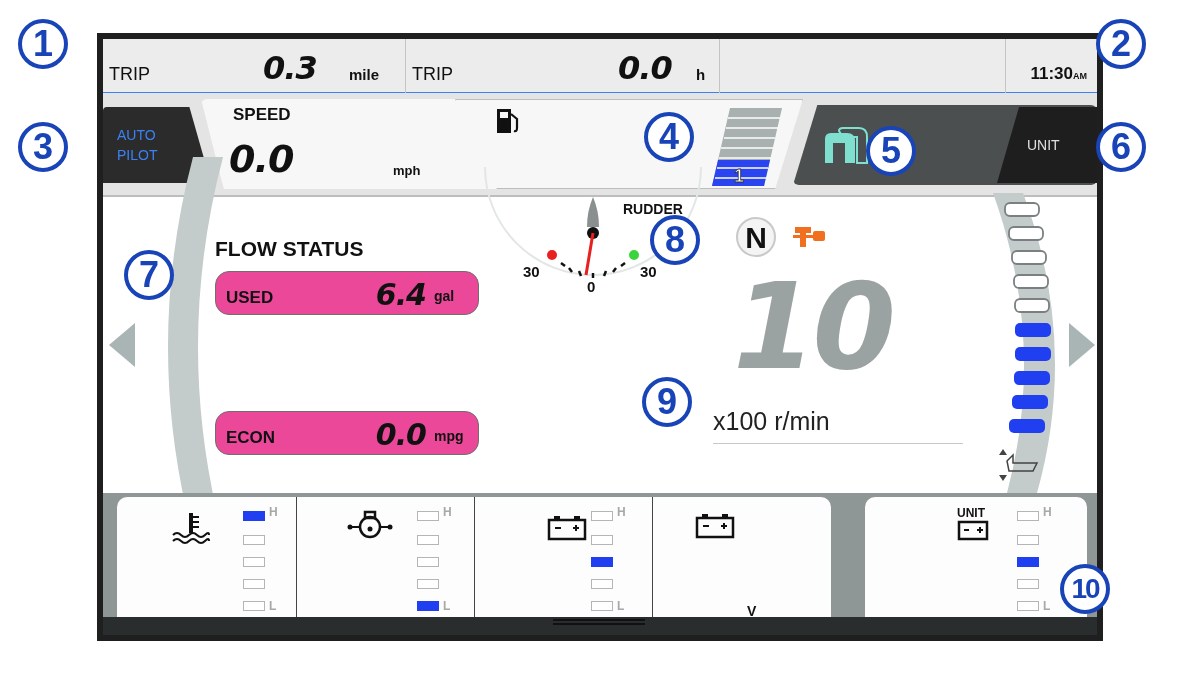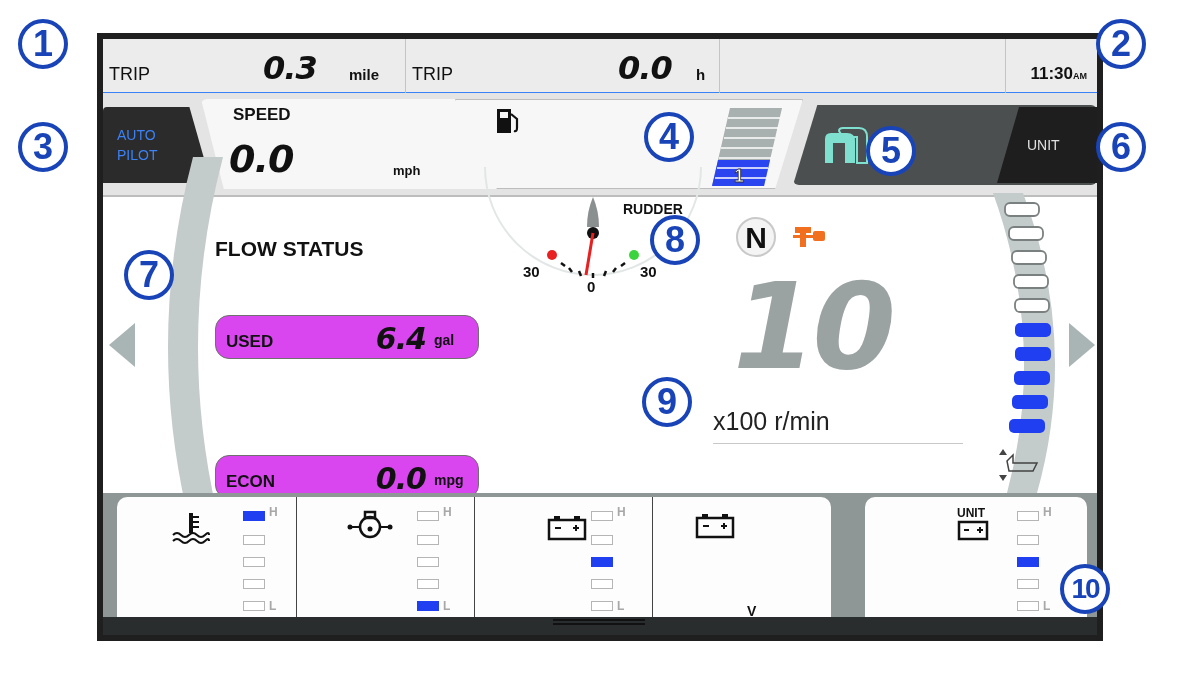--- a/index.html
+++ b/index.html
@@ -49,22 +49,22 @@
   .main { position: absolute; left: 0; top: 158px; width: 994px; height: 296px; background: #fff; }
   .left-arc { position: absolute; left: 20px; top: -40px; width: 140px; height: 380px; }
   .left-arrow { position: absolute; left: 6px; top: 126px; width: 0; height: 0;
                 border-top: 22px solid transparent; border-bottom: 22px solid transparent;
                 border-right: 26px solid #a9b4b4; }
   .right-arrow { position: absolute; right: 2px; top: 126px; width: 0; height: 0;
                  border-top: 22px solid transparent; border-bottom: 22px solid transparent;
                  border-left: 26px solid #a9b4b4; }
 
   .bs-title { position: absolute; left: 112px; top: 40px; font-size: 21px; font-weight: 700; }
-  .bs-pill { position: absolute; left: 112px; width: 264px; height: 44px; background: #d946ef;
-             border: 1.5px solid #6f6f6f; border-radius: 14px; margin-top: 44px; }
+  .bs-pill { position: absolute; left: 112px; width: 264px; height: 44px; background: #ec4899;
+             border: 1.5px solid #6f6f6f; border-radius: 14px; }
   .bs-lbl { position: absolute; left: 10px; bottom: 6px; font-size: 17px; font-weight: 700; }
   .bs-val { position: absolute; right: 52px; bottom: 2px; font-size: 30px; font-weight: 700; font-style: italic;
             font-family: "DejaVu Sans", sans-serif; letter-spacing: -1px; }
   .bs-unit { position: absolute; left: 218px; bottom: 10px; font-size: 14px; font-weight: 700; }
 
   .rudder { position: absolute; left: 380px; top: -30px; width: 220px; height: 160px; }
   .rudder-label { position: absolute; left: 520px; top: 4px; font-size: 14px; font-weight: 700; }
 
   .gear-badge { position: absolute; left: 633px; top: 20px; width: 40px; height: 40px; border-radius: 50%;
                 border: 2px solid #c9c9c9; background: #f4f4f4; font-size: 30px; font-weight: 700;

